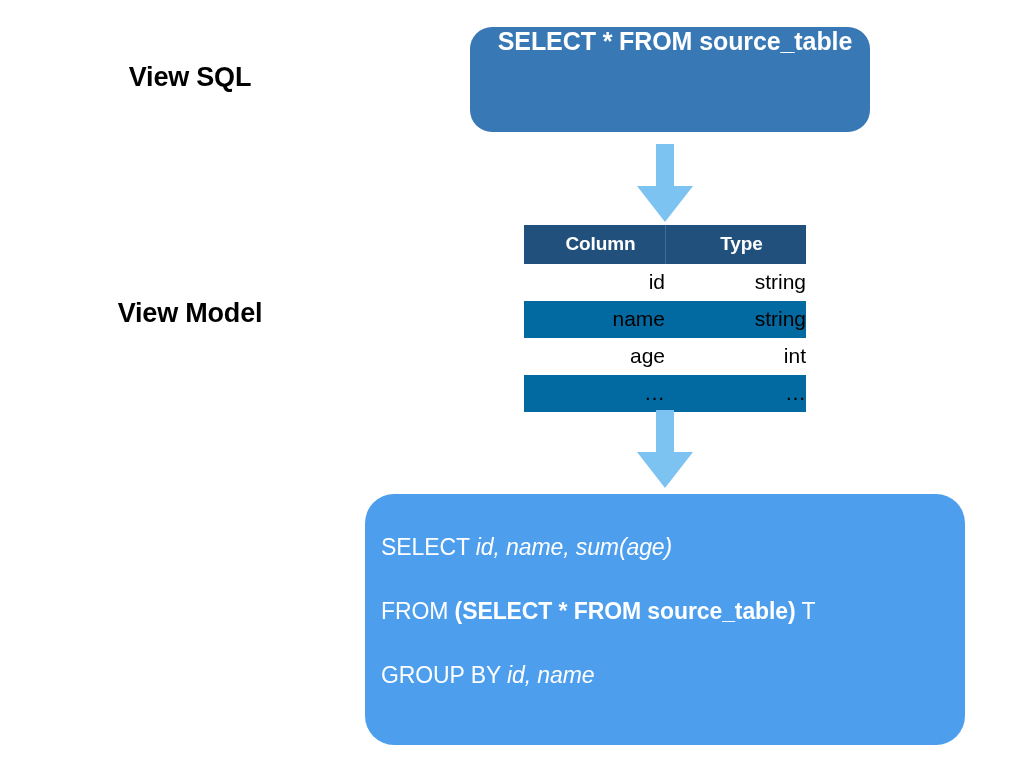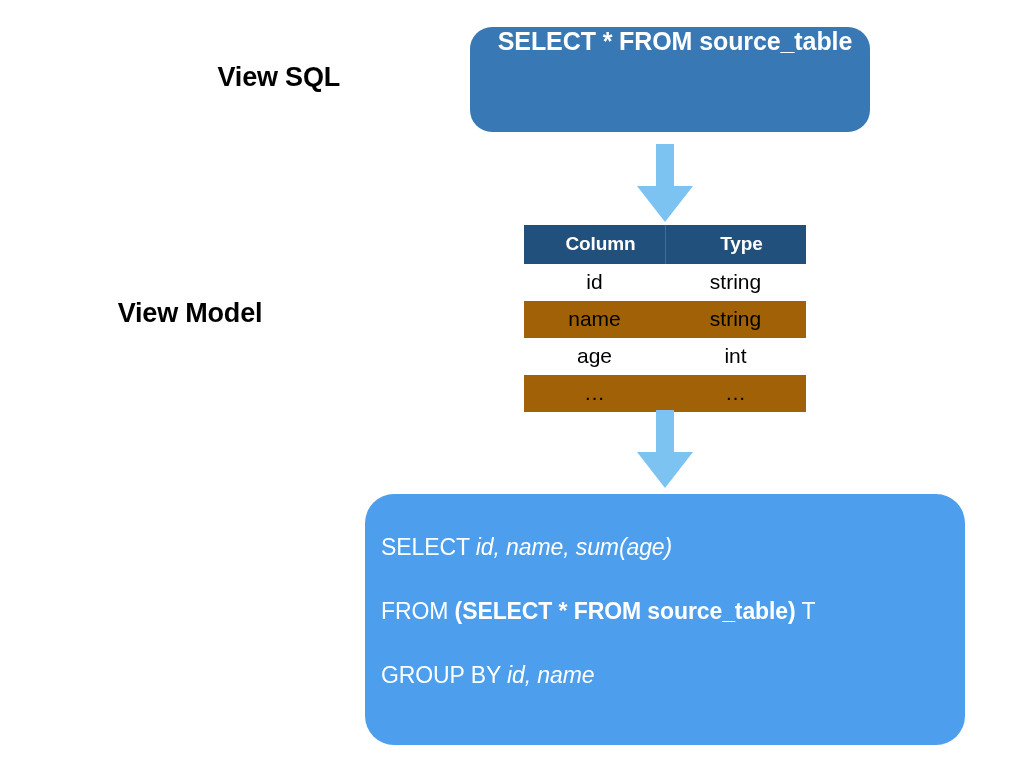--- a/index.html
+++ b/index.html
@@ -27,21 +27,21 @@
     font-family: "Liberation Sans", sans-serif;
     font-weight: bold;
     font-size: 27px;
     color: #000000;
     letter-spacing: -0.2px;
     white-space: nowrap;
     text-align: center;
     width: 300px;
     left: 40px;
   }
-  .label-view-sql   { top: 62px; text-align: right; }
+  .label-view-sql   { top: 62px; }
   .label-view-model { top: 298px; }
   .label-widget-sql { top: 602px; }
 
   
   .view-sql-box {
     position: absolute;
     left: 470px;
     top: 27px;
     width: 390px;
     height: 105px;
@@ -89,26 +89,26 @@
     letter-spacing: -0.1px;
   }
   .schema-table th.col-type {
     box-shadow: inset 1px 0 0 #3f6c99;
   }
   .schema-table td {
     font-family: "Liberation Sans", sans-serif;
     font-weight: normal;
     font-size: 21px;
     color: #000000;
-    text-align: center;
+    text-align: right;
     padding: 6px 0 7px 0;
     margin-top: 10px;
   }
   .schema-table tr.row-odd  td { background: #ffffff; }
-  .schema-table tr.row-even td { background: #a16207; }
+  .schema-table tr.row-even td { background: #0369a1; }
 
   
   .widget-sql-box {
     position: absolute;
     left: 365px;
     top: 494px;
     width: 600px;
     height: 251px;
     background: #4d9fee;
     border-radius: 29px;

